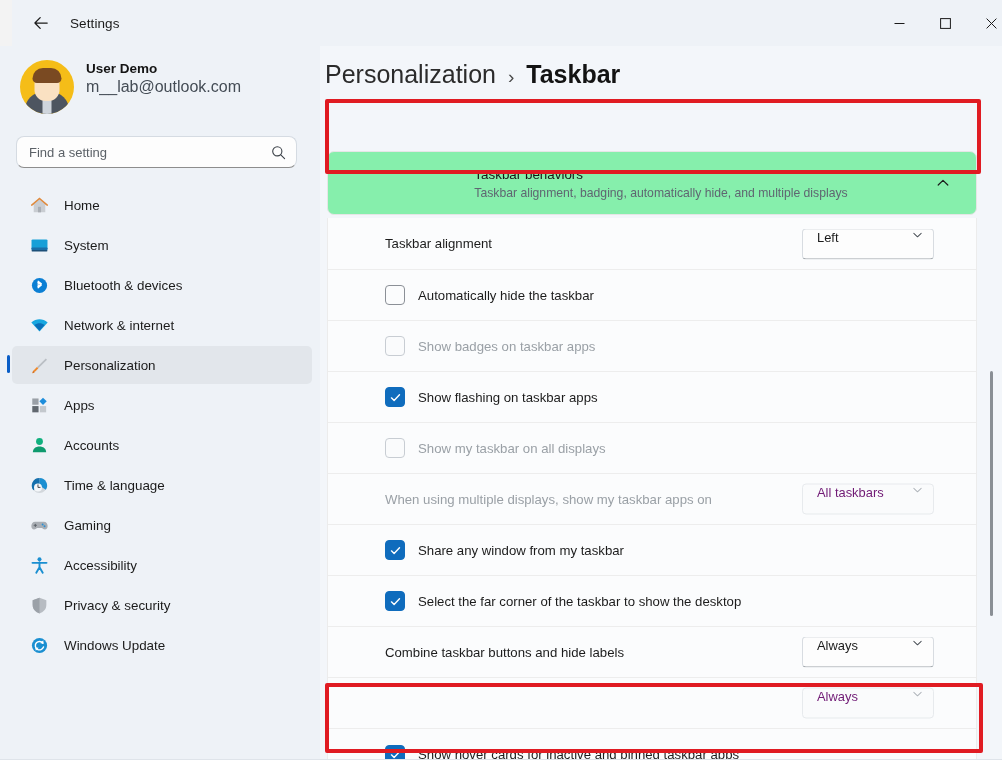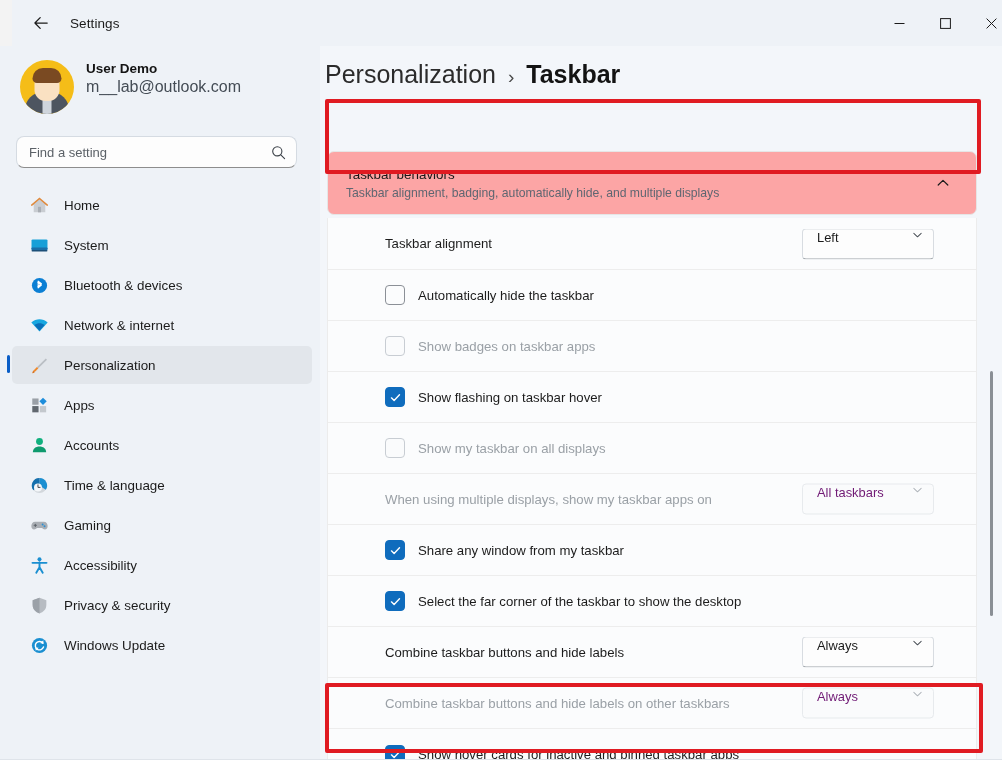--- a/index.html
+++ b/index.html
@@ -149,23 +149,24 @@
     margin: 14px 0 0 5px;
     font-size: 25px; color: #1a1a1a;
   }
   .bc-parent { color: #2b2b2b; cursor: pointer; }
   .bc-sep { margin: 0 12px; font-size: 19px; color: #4a4a4a; }
   .bc-current { font-weight: bold; color: #131313; }
 
   .card {
     position: absolute; left: 7px;
     width: 650px;
-    background: #fca5a5;
+    background: #86efac;
     border: 1px solid #e6e6e6;
     border-radius: 7px;
+    justify-content: center;
   }
 
   
   .expander {
     top: 105px; height: 64px;
     display: flex; align-items: center;
     cursor: pointer;
   }
   .exp-text { margin-left: 18px; }
   .exp-title { font-size: 13.4px; color: #161616; line-height: 19px; }
@@ -500,21 +501,21 @@
         <span class="chk off dis"></span>
         <span class="rowlabel">Show badges on taskbar apps</span>
       </div>
 
       <div class="row chk-row">
         <span class="chk on">
           <svg width="13" height="13" viewBox="0 0 14 14">
             <path d="M2.6 7.4 L5.5 10.2 L11.3 4.1" stroke="#ffffff" stroke-width="1.5" fill="none" stroke-linecap="round" stroke-linejoin="round"></path>
           </svg>
         </span>
-        <span class="rowlabel">Show flashing on taskbar hover</span>
+        <span class="rowlabel">Show flashing on taskbar apps</span>
       </div>
 
       <div class="row chk-row disabled">
         <span class="chk off dis"></span>
         <span class="rowlabel">Show my taskbar on all displays</span>
       </div>
 
       <div class="row disabled">
         <span class="rowlabel">When using multiple displays, show my taskbar apps on</span>
         <div class="dropdown dis">
@@ -551,21 +552,20 @@
           <span class="dd-val">Always</span>
           <span class="dd-chev">
             <svg width="11" height="11" viewBox="0 0 12 12">
               <path d="M2 4.2 L6 8 L10 4.2" stroke="#4b5158" stroke-width="1.1" fill="none" stroke-linecap="round" stroke-linejoin="round"></path>
             </svg>
           </span>
         </div>
       </div>
 
       <div class="row disabled">
-        <span class="rowlabel">Combine taskbar buttons and hide labels on other taskbars</span>
         <div class="dropdown dis">
           <span class="dd-val">Always</span>
           <span class="dd-chev">
             <svg width="11" height="11" viewBox="0 0 12 12">
               <path d="M2 4.2 L6 8 L10 4.2" stroke="#b0b5bb" stroke-width="1.1" fill="none" stroke-linecap="round" stroke-linejoin="round"></path>
             </svg>
           </span>
         </div>
       </div>
 

